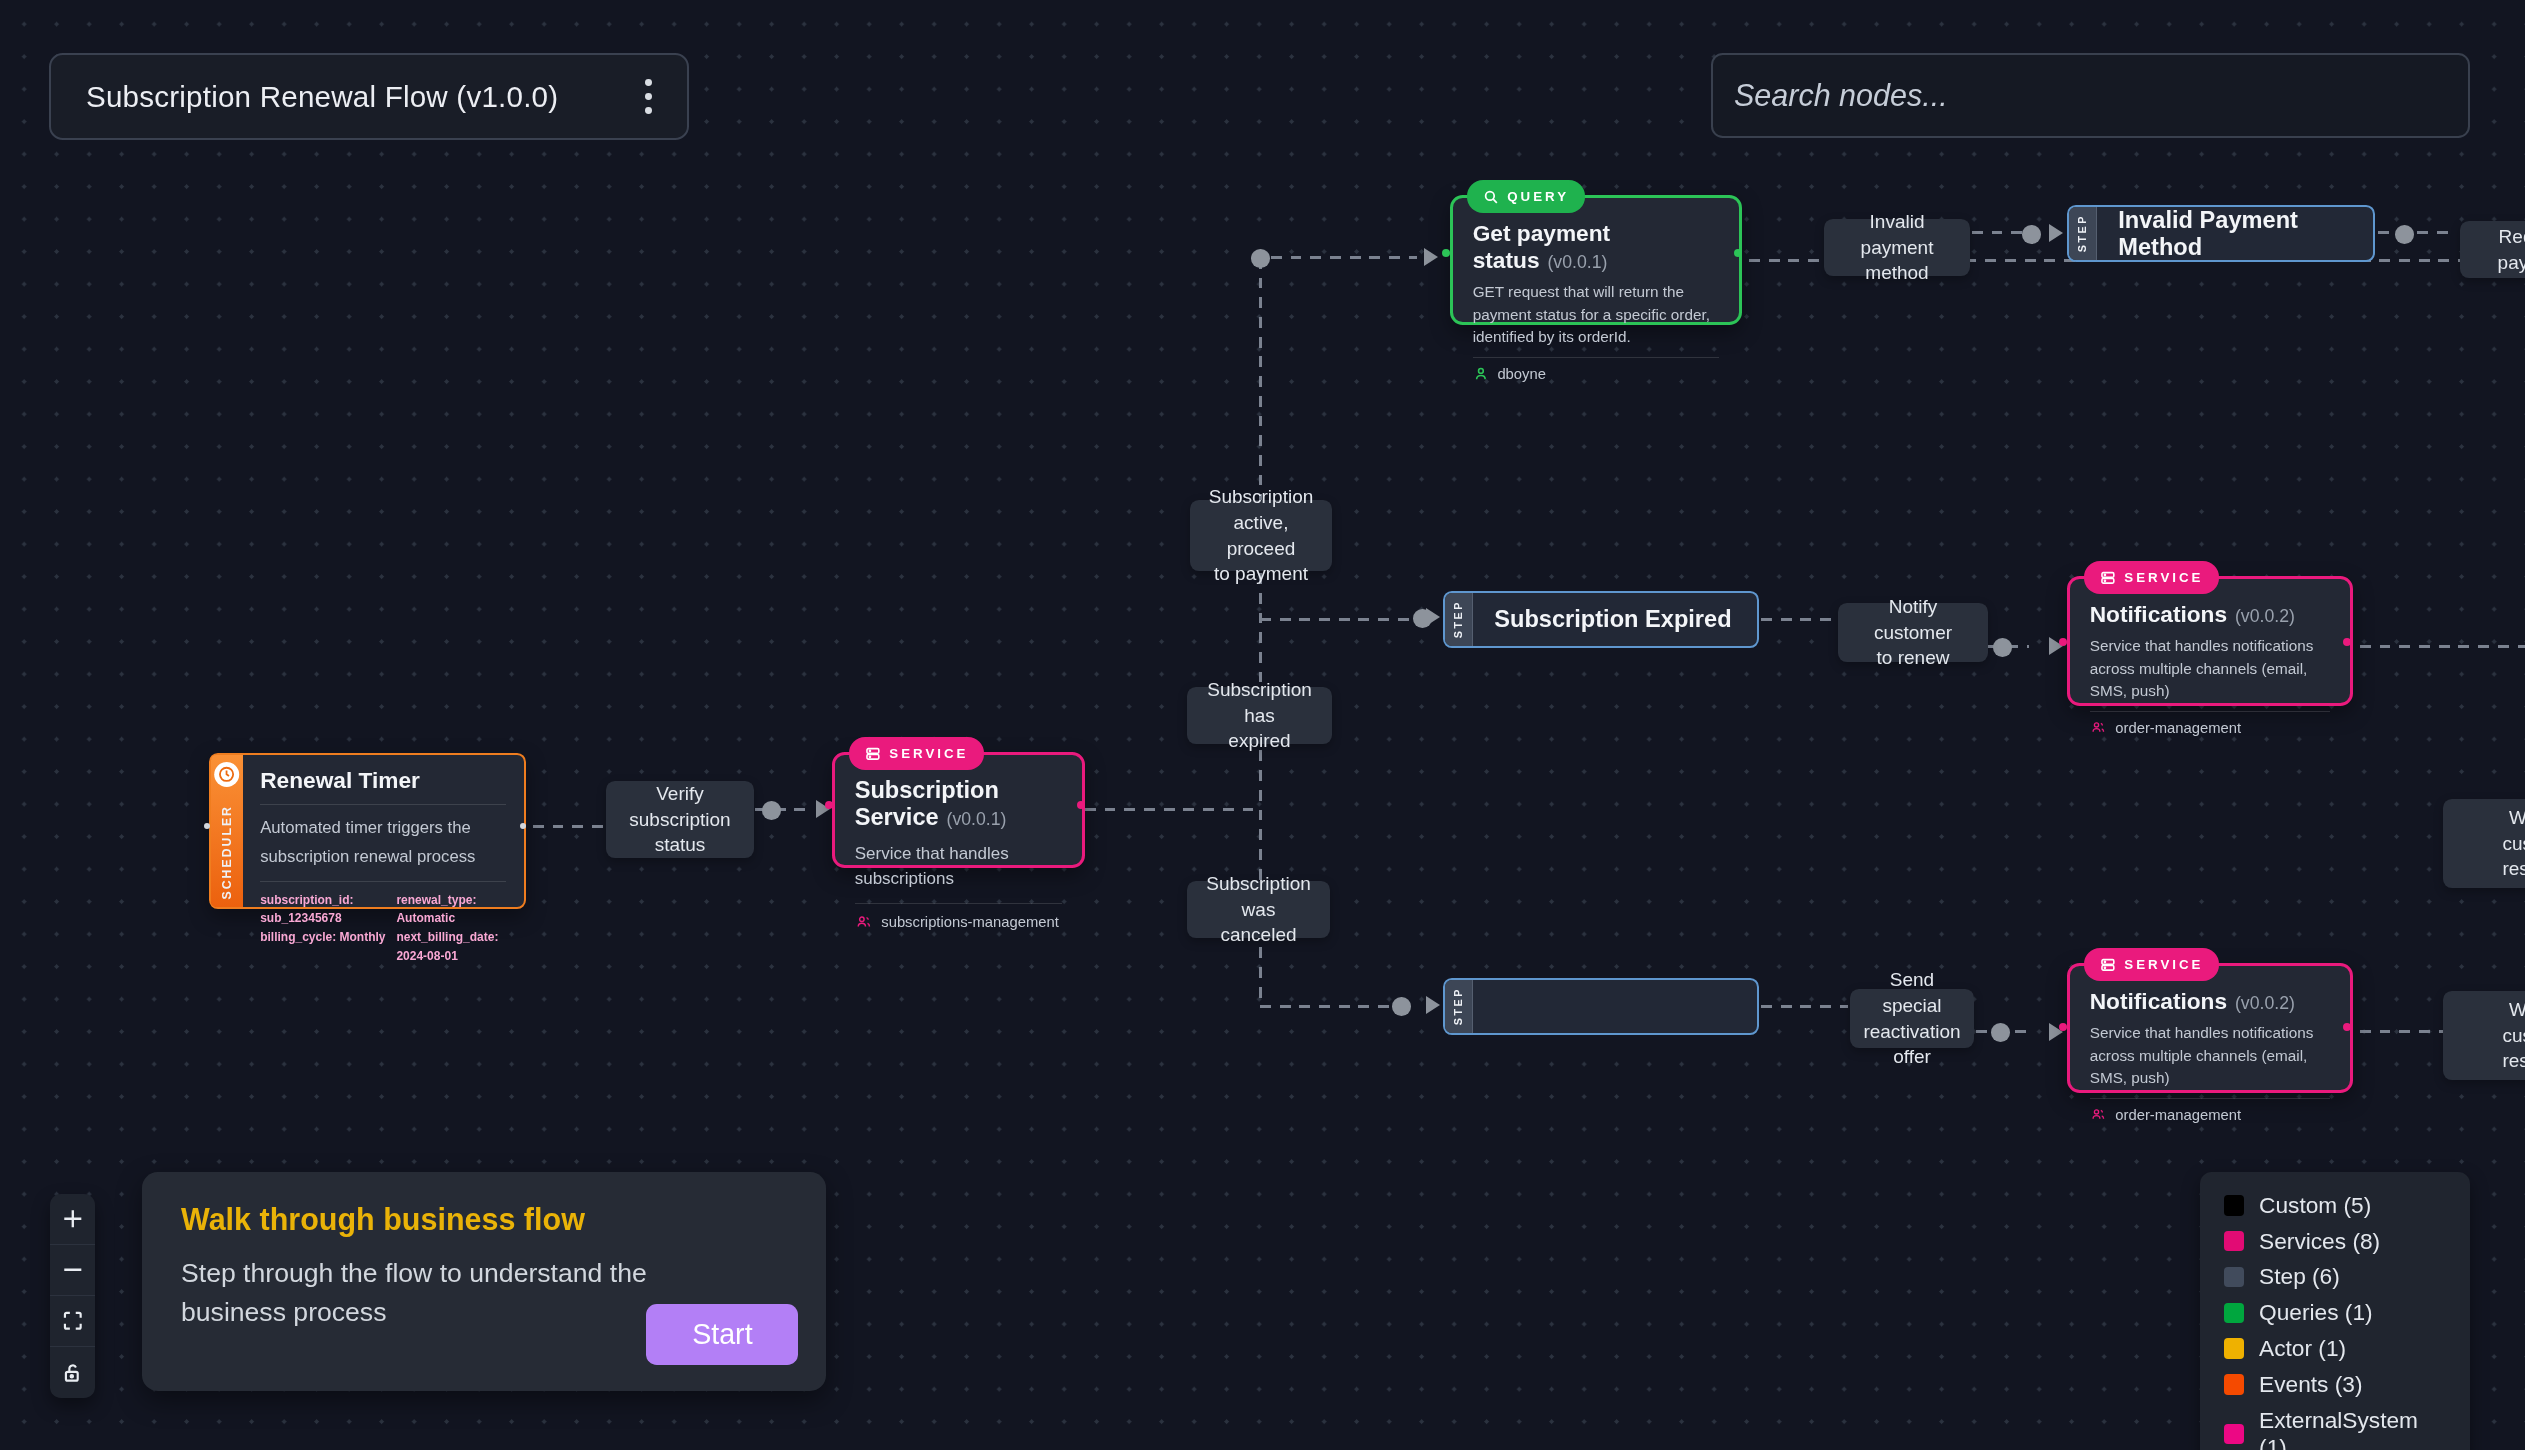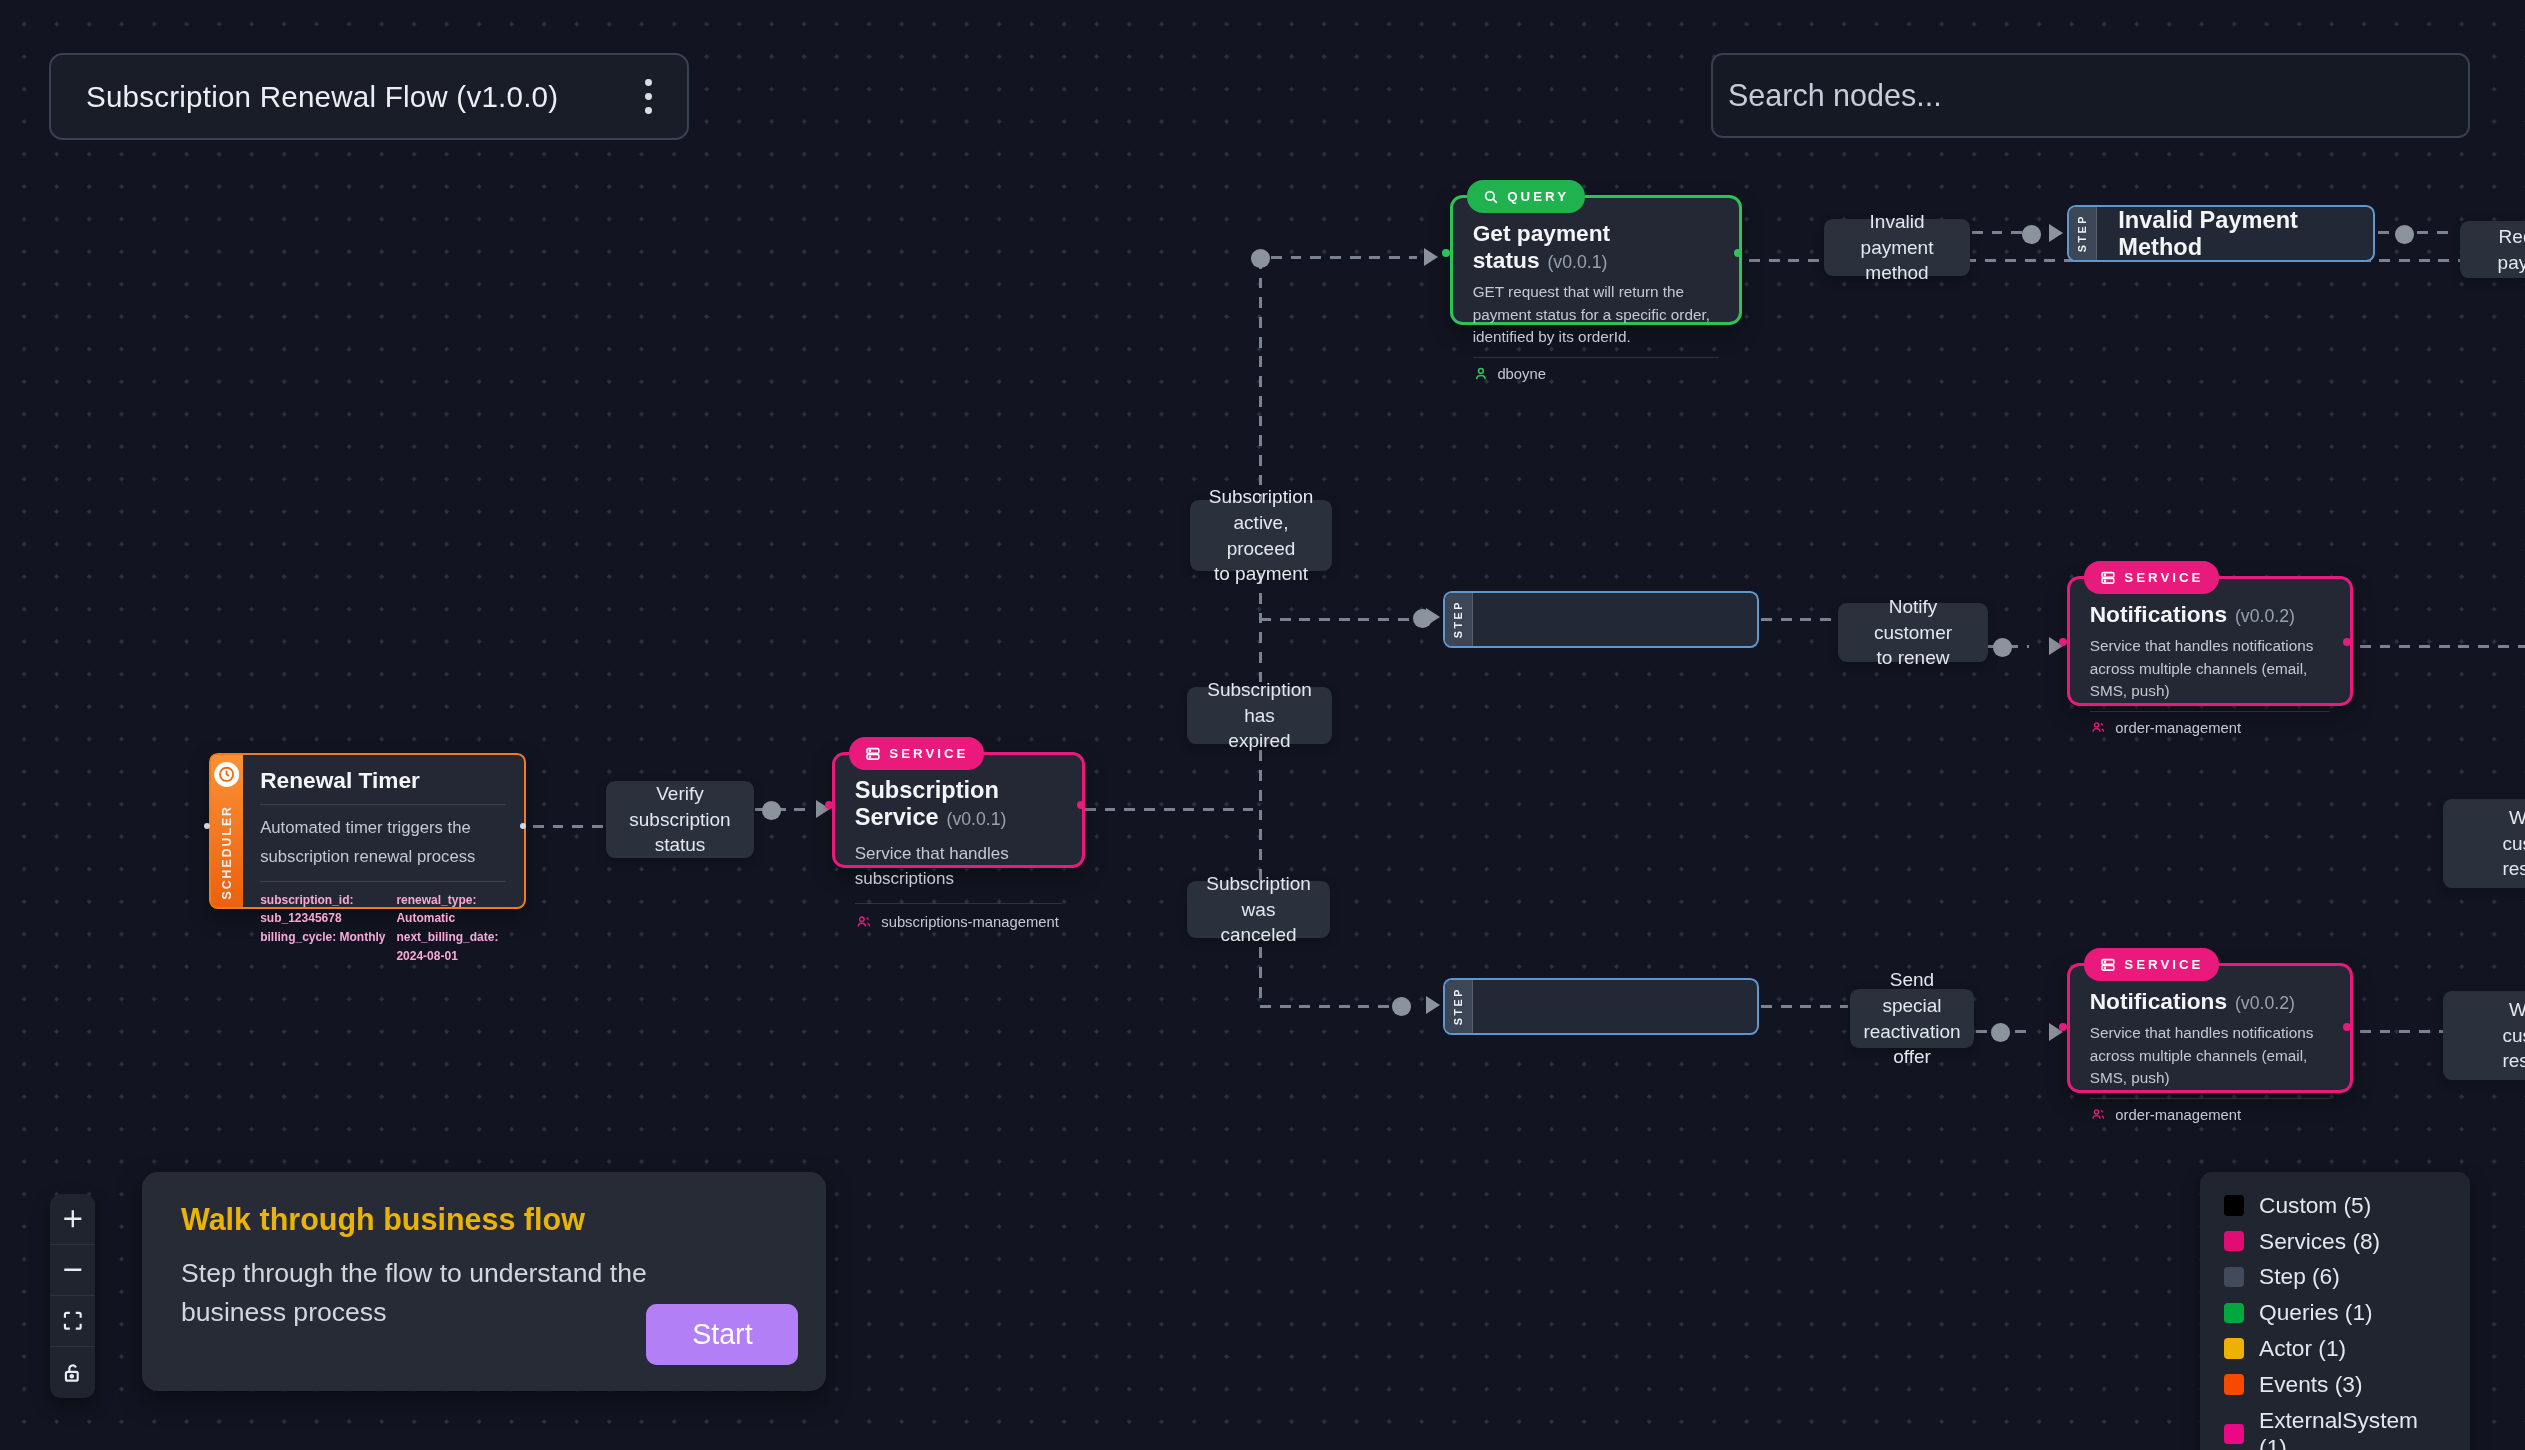--- a/index.html
+++ b/index.html
@@ -26,21 +26,21 @@
   .kebab { display:flex; flex-direction:column; gap:6.9px; padding:7.9px; cursor:pointer; }
   .kebab i { width:6.9px; height:6.9px; border-radius:50%; background:#d9dde3; }
 
   .search-box {
     left:1711px; top:53px; width:759px; height:85px;
     background:#151923; border:2px solid #39404e; border-radius:11.8px;
     display:flex; align-items:center; z-index:30;
   }
   .search-box input {
     width:100%; height:100%; background:transparent; border:none; outline:none;
-    font-family:inherit; font-size:30.5px; color:#ccd3dd; padding:0 15px;
+    font-family:inherit; font-size:30.5px; color:#ccd3dd; padding:0 21px;font-style:italic;
   }
   .search-box input::placeholder { color:#c6cdd8; }
 
   
   .eh { height:3px; background:repeating-linear-gradient(90deg,#7b8290 0 10.8px,transparent 10.8px 19.7px); z-index:1; }
   .ev { width:3px;  background:repeating-linear-gradient(180deg,#7b8290 0 10.8px,transparent 10.8px 19.7px); z-index:1; }
   .ecirc { width:18.7px; height:18.7px; border-radius:50%; background:#8d939c; z-index:2; }
   .earrow { width:0; height:0; border-top:9.9px solid transparent; border-bottom:9.9px solid transparent;
             border-left:14.8px solid #8d939c; z-index:2; }
 
@@ -313,20 +313,21 @@
   <div class="step-side">
       <span class="vtext">STEP</span>
     </div>
   <div class="step-title">Invalid Payment Method</div>
 </div>
 
 <div class="abs step-card" style="left:1443px;top:591px;width:316px;height:57px">
   <div class="step-side">
       <span class="vtext">STEP</span>
     </div>
+  <div class="step-title">Subscription Expired</div>
 </div>
 
 <div class="abs step-card" style="left:1443px;top:978px;width:316px;height:57px">
   <div class="step-side">
       <span class="vtext">STEP</span>
     </div>
 </div>
 
 <div class="abs card pink" style="left:2067px;top:576px;width:286px;height:130px">
   <div class="badge pink">

